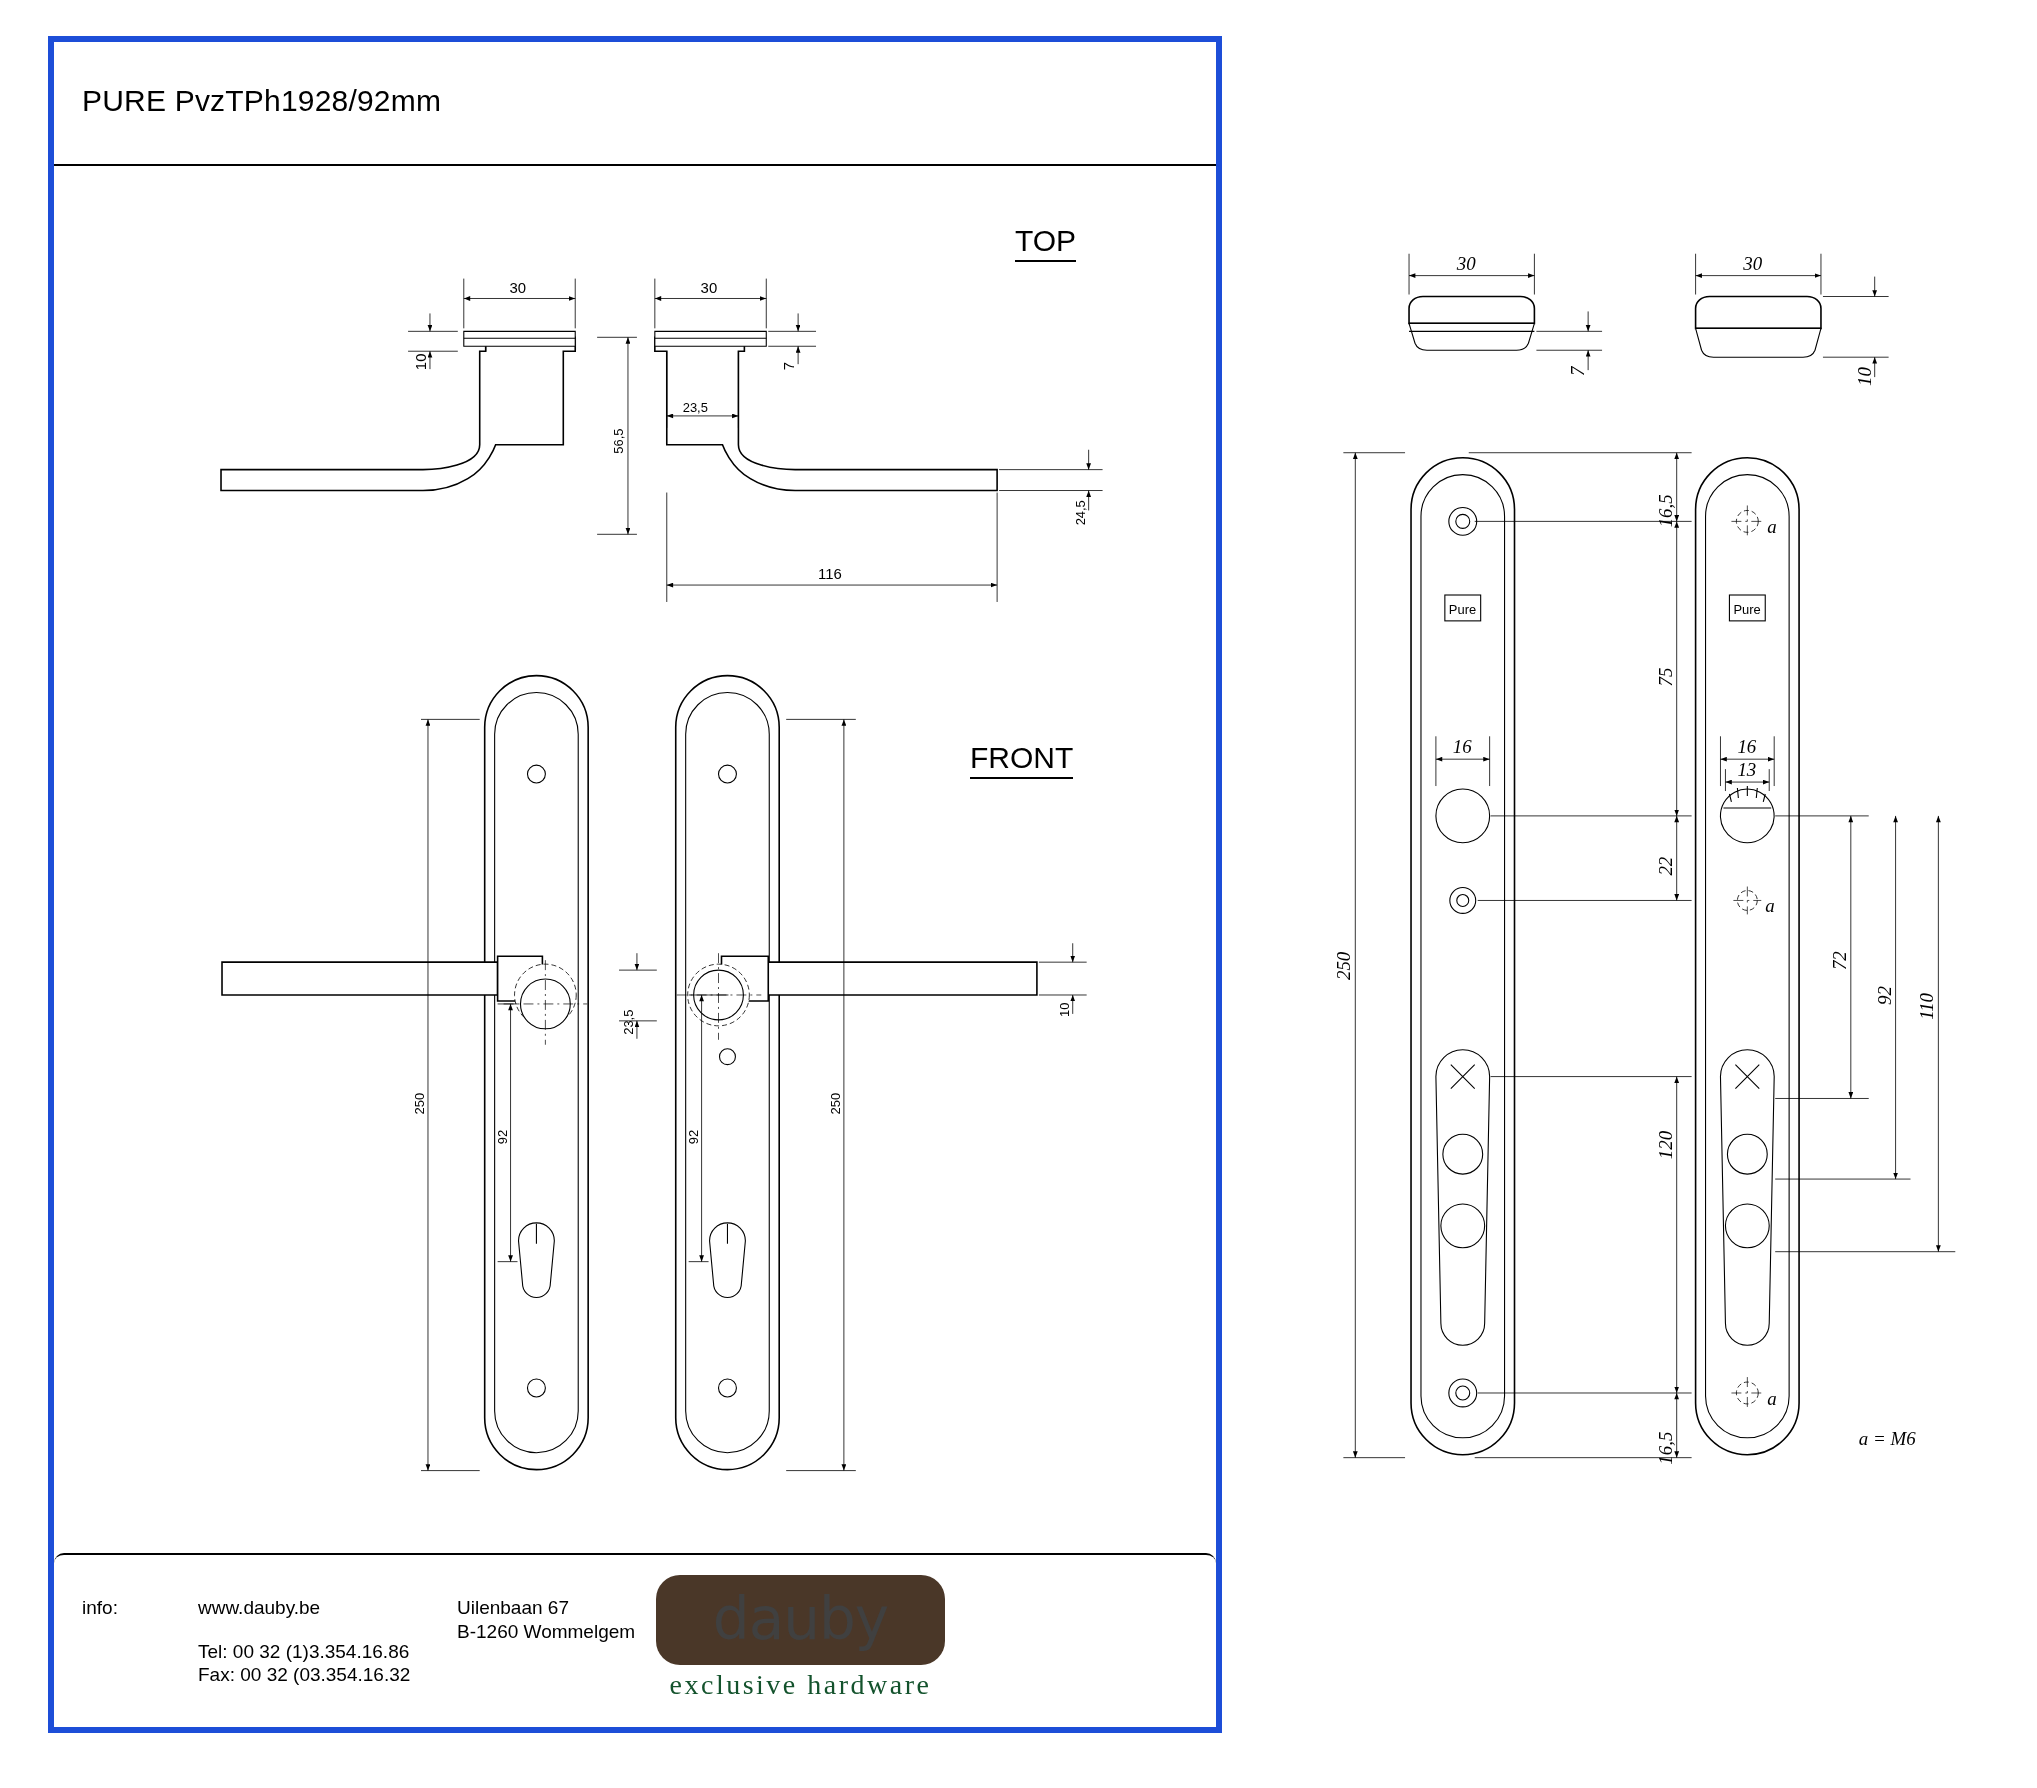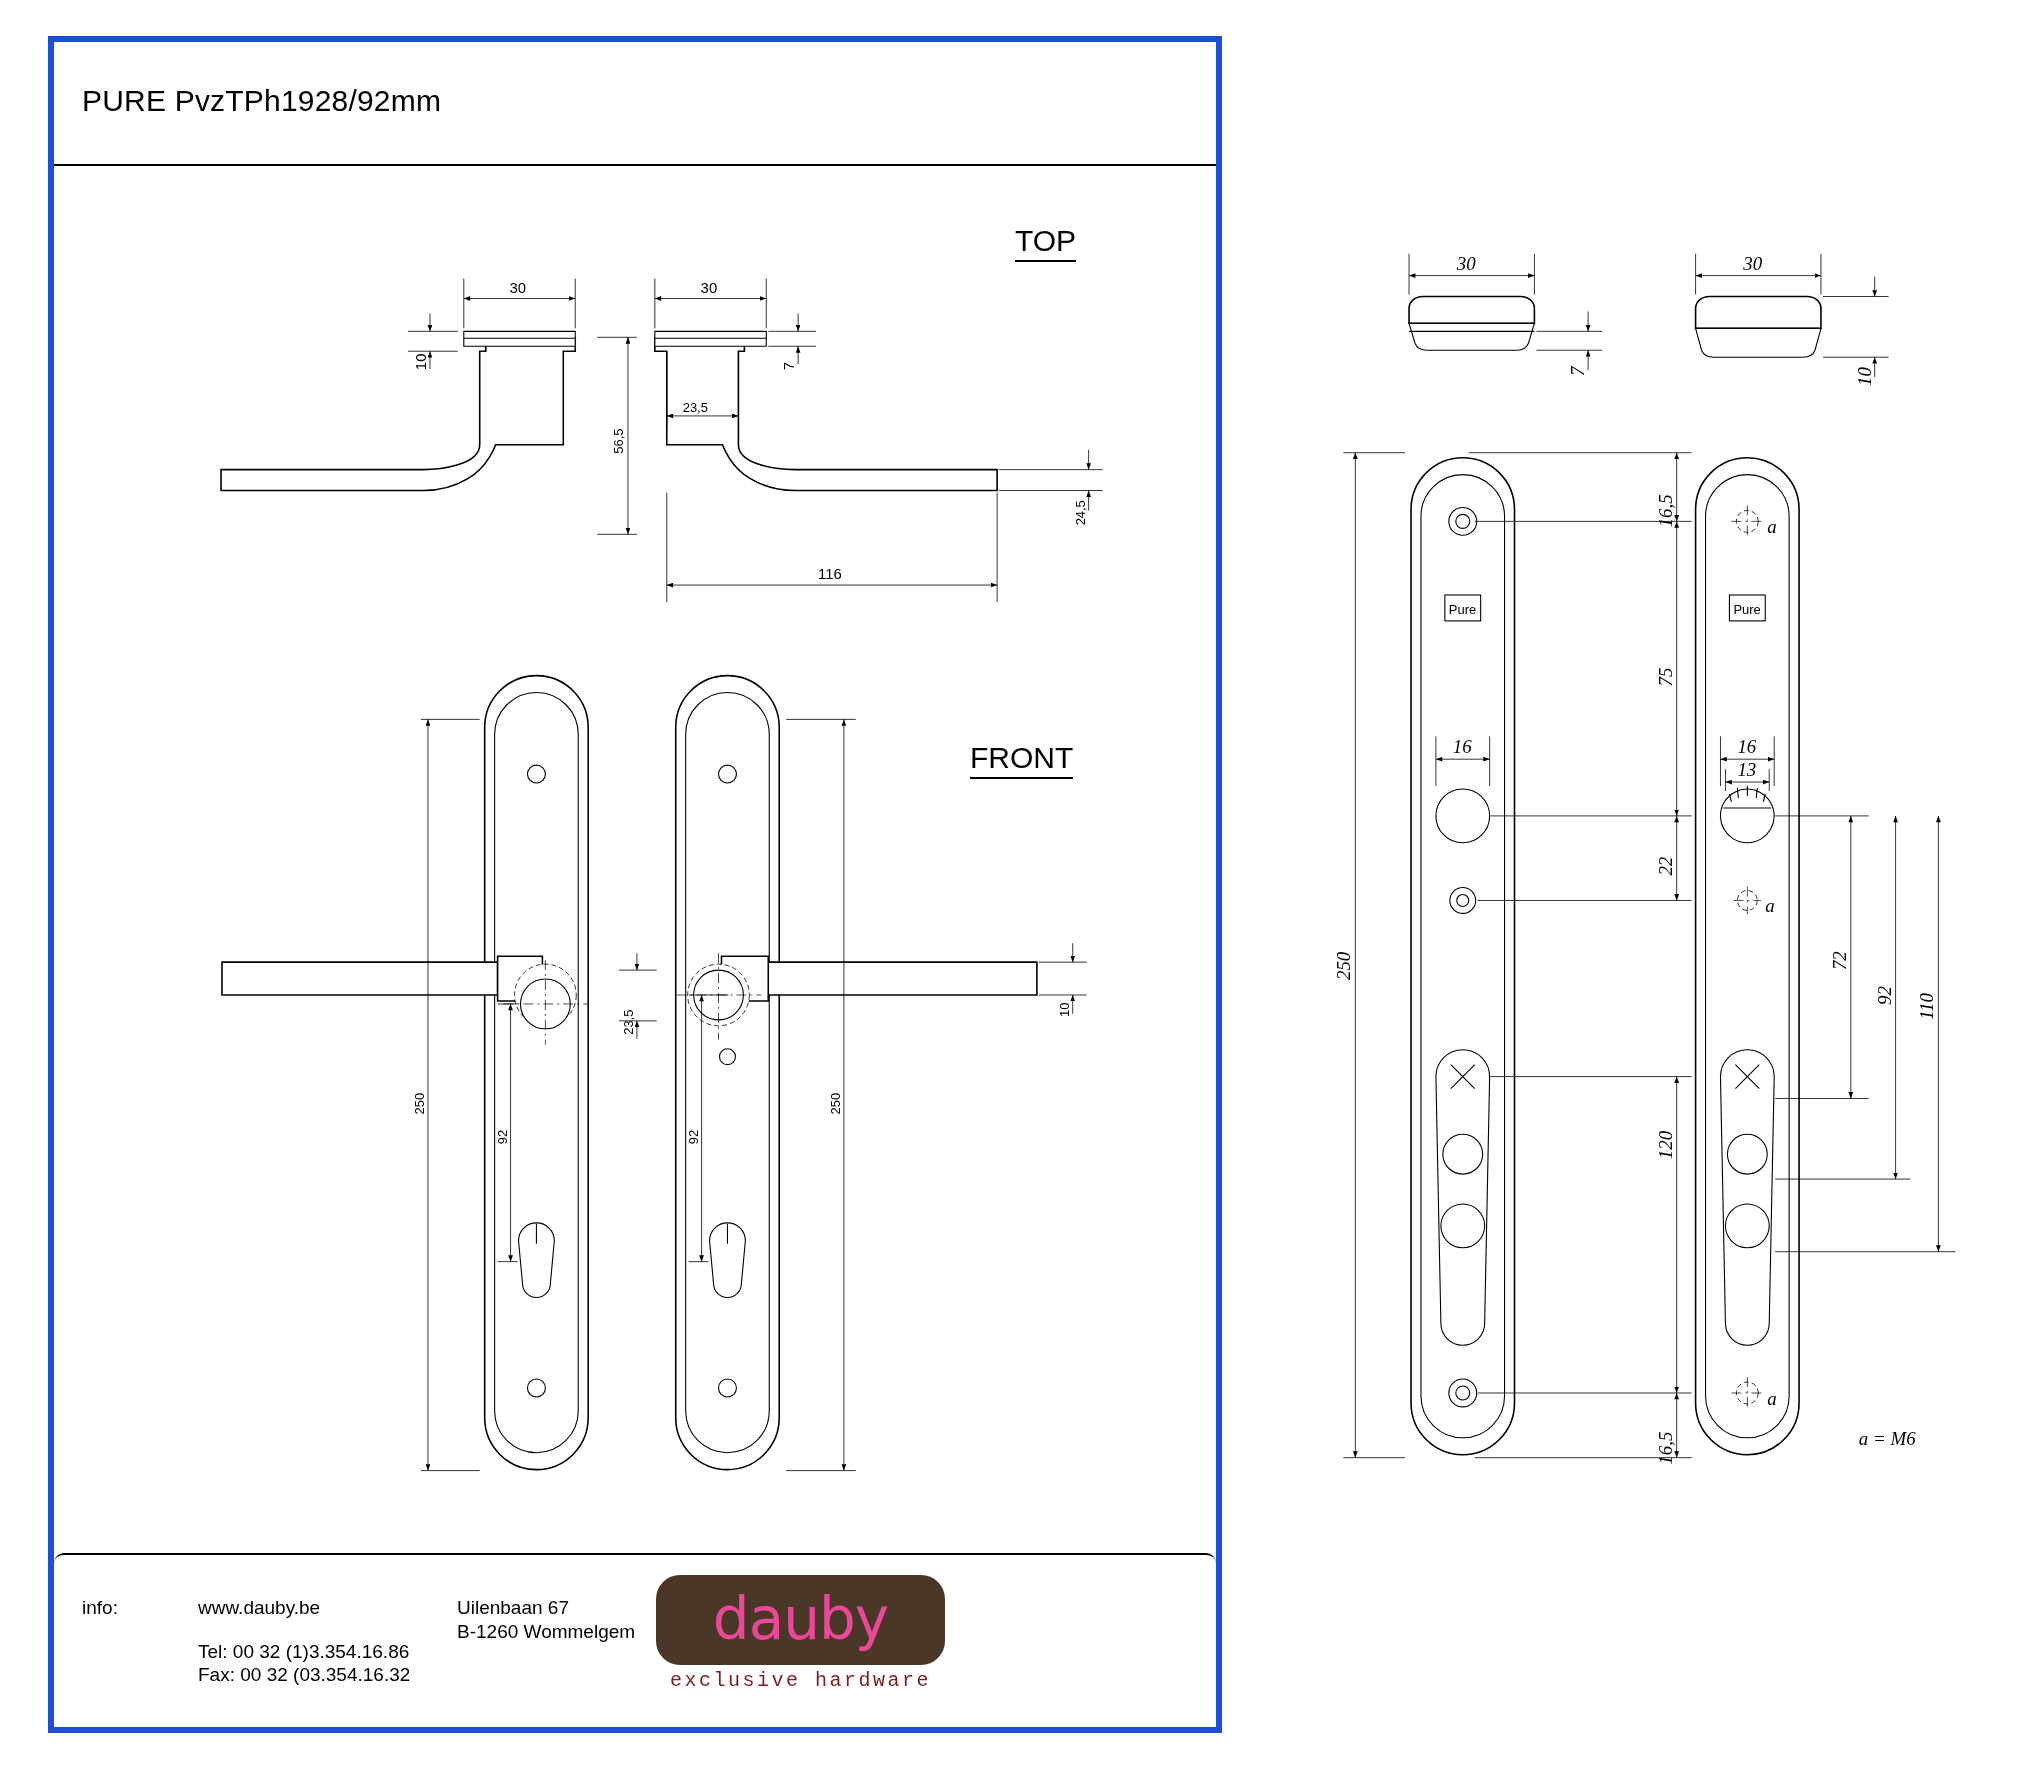--- a/index.html
+++ b/index.html
@@ -104,35 +104,35 @@
     border-radius: 24px;
   }
   .logo-word {
     position: absolute;
     left: 0;
     top: 0;
     width: 289px;
     height: 90px;
     line-height: 88px;
     text-align: center;
-    color: #ec4899;
+    color: #404040;
     font-size: 58px;
     font-family: "DejaVu Sans", sans-serif;
     letter-spacing: -1px;
   }
   .logo-tag {
     position: absolute;
     left: 0;
     top: 94px;
     width: 289px;
     text-align: center;
-    color: #7f1d1d;
-    font-size: 20px;
+    color: #14532d;
+    font-size: 28px;
     letter-spacing: 2.5px;
-    font-family: Liberation Mono, monospace;
+    font-family: Liberation Serif, serif;
   }
   .view-label {
     position: absolute;
     font-size: 30px;
     border-bottom: 2px solid #000;
     padding-bottom: 2px;
   }
   #label-top { left: 1015px; top: 224px; }
   #label-front { left: 970px; top: 741px; }
   svg { position: absolute; left: 0; top: 0; overflow: visible; }

